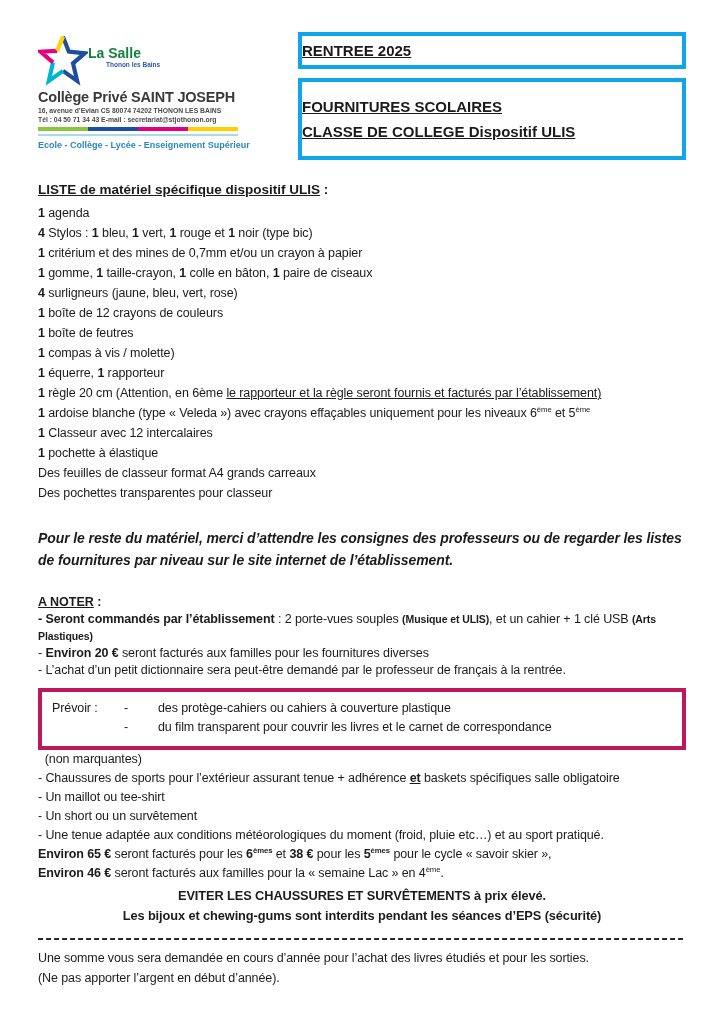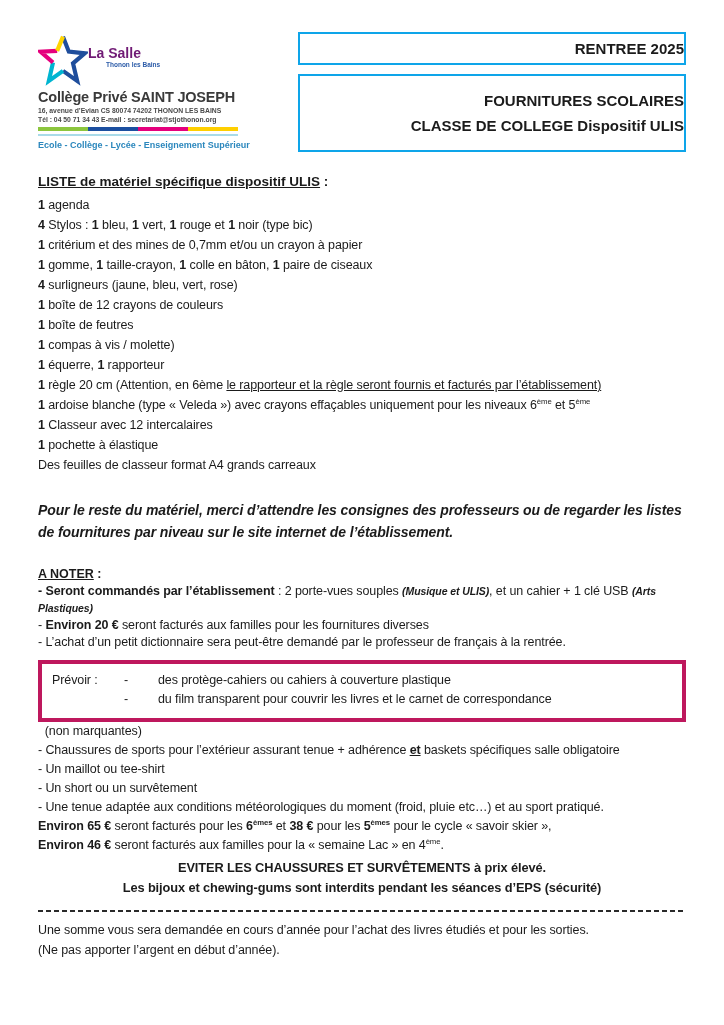--- a/index.html
+++ b/index.html
@@ -14,31 +14,31 @@
   .logo-row{display:flex;align-items:flex-start;}
   .brand-name{font-size:14px;font-weight:bold;line-height:15px;margin-top:14px;}
   .brand-sub{font-size:6.5px;font-weight:bold;margin-left:18px;}
   .school-name{font-size:14.5px;font-weight:bold;color:#3a3a3a;letter-spacing:-0.2px;margin-top:1px;white-space:nowrap;}
   .addr,.contact{font-size:6.8px;font-weight:bold;color:#4a4a4a;white-space:nowrap;margin-top:2px;}
   .color-bar{display:flex;height:4px;margin-top:4px;width:100%;}
   .color-bar span{flex:1;height:100%;}
   .thin-line{height:2px;background:#a9dbe9;margin-top:3px;width:100%;}
   .tagline{font-size:9px;font-weight:bold;margin-top:4px;white-space:nowrap;}
   .boxes{margin-left:auto;width:388px;display:flex;flex-direction:column;gap:9px;}
-  .hbox{border:2px solid #0ea5e9;text-align:right;font-weight:bold;}
+  .hbox{border:4px solid #0ea5e9;text-align:left;font-weight:bold;text-decoration:underline;}
   .hbox.one{font-size:15px;padding:6px 0;}
   .hbox.two{font-size:15px;line-height:25px;padding:12px 0;}
   
   main{margin-top:22px;}
   .sec-title{font-size:13.5px;font-weight:bold;margin:0 0 6px 0;}
   .sec-title .u,.h-u{text-decoration:underline;}
   .line{font-size:12.5px;line-height:20px;letter-spacing:-0.1px;white-space:pre-wrap;}
   .sb{font-weight:bold;}
   .su{text-decoration:underline;}
-  .si{font-style:italic;}
+  .si{}
   .ssup{vertical-align:super;font-size:0.62em;line-height:0;}
   .ssm{font-size:0.84em;}
   .notice{font-size:14px;font-weight:bold;font-style:italic;line-height:22px;margin:24px 0 0 0;letter-spacing:-0.1px;}
   .noter-h{font-size:12.5px;font-weight:bold;margin:24px 0 2px 0;}
   .noter-lines .line{line-height:17px;}
   .prevoir-box{border:4px solid #be185d;margin-top:9px;padding:7px 10px 9px 10px;}
   .prevoir-row{display:grid;grid-template-columns:72px 34px 1fr;font-size:12.5px;line-height:19px;letter-spacing:-0.1px;}
   .sport-h{font-size:13px;font-weight:bold;margin:24px 0 3px 0;}
   .sport-lines .line{line-height:19px;}
   .center-bold{text-align:center;font-weight:bold;font-size:12.8px;line-height:20px;margin-top:3px;letter-spacing:-0.1px;}
@@ -55,21 +55,21 @@
   <header class="top">
     <div class="logo">
       <div class="logo-row">
         <svg width="50" height="56" viewBox="0 0 60 64" aria-hidden="true">
           <path d="M30 4 L37 22 L56 24 L42 36 L47 57 L30 45" fill="none" stroke="#1f4e9c" stroke-width="5"></path>
           <path d="M30 45 L13 57 L18 35" fill="none" stroke="#00b5d1" stroke-width="5"></path>
           <path d="M18 35 L3 22 L23 21" fill="none" stroke="#e5007d" stroke-width="5"></path>
           <path d="M23 21 L30 4" fill="none" stroke="#ffd400" stroke-width="5"></path>
         </svg>
         <div>
-          <div class="brand-name" style="color: #701a75;">La Salle</div>
+          <div class="brand-name" style="color: #15803d;">La Salle</div>
           <div class="brand-sub" style="color: rgb(43, 91, 168);">Thonon les Bains</div>
         </div>
       </div>
       <div class="school-name">Collège Privé SAINT JOSEPH</div>
       <div class="addr">16, avenue d’Evian   CS 80074   74202 THONON LES BAINS</div>
       <div class="contact">Tél : 04 50 71 34 43        E-mail : secretariat@stjothonon.org</div>
       <div class="color-bar">
           <span style="background: rgb(140, 198, 62);"></span>
           <span style="background: rgb(28, 79, 160);"></span>
           <span style="background: rgb(229, 0, 125);"></span>
@@ -101,20 +101,21 @@
         <div class="line"><span class="sb">4</span><span> surligneurs (jaune, bleu, vert, rose)</span></div>
         <div class="line"><span class="sb">1</span><span> boîte de 12 crayons de couleurs</span></div>
         <div class="line"><span class="sb">1</span><span> boîte de feutres</span></div>
         <div class="line"><span class="sb">1</span><span> compas à vis / molette)</span></div>
         <div class="line"><span class="sb">1</span><span> équerre, </span><span class="sb">1</span><span> rapporteur</span></div>
         <div class="line"><span class="sb">1</span><span> règle 20 cm (Attention, en 6ème </span><span class="su">le rapporteur et la règle seront fournis et facturés par l’établissement)</span></div>
         <div class="line"><span class="sb">1</span><span> ardoise blanche (type « Veleda ») avec crayons effaçables uniquement pour les niveaux 6</span><span class="ssup">ème</span><span> et 5</span><span class="ssup">ème</span></div>
         <div class="line"><span class="sb">1</span><span> Classeur avec 12 intercalaires</span></div>
         <div class="line"><span class="sb">1</span><span> pochette à élastique</span></div>
         <div class="line"><span>Des feuilles de classeur format A4 grands carreaux</span></div>
+        <div class="line"><span>Des pochettes transparentes pour classeur</span></div>
       </div>
 
     <p class="notice">Pour le reste du matériel, merci d’attendre les consignes des professeurs ou de regarder les listes de fournitures par niveau sur le site internet de l’établissement.</p>
 
     <h3 class="noter-h"><span class="h-u">A NOTER</span><span> :</span></h3>
 
     <div class="noter-lines">
         <div class="line"><span class="sb">- Seront commandés par l’établissement</span><span> : 2 porte-vues souples </span><span class="sb si ssm">(Musique et ULIS)</span><span>, et un cahier + 1 clé USB </span><span class="sb si ssm">(Arts Plastiques)</span></div>
         <div class="line"><span>- </span><span class="sb">Environ 20 €</span><span> seront facturés aux familles pour les fournitures diverses</span></div>
         <div class="line"><span>- L’achat d’un petit dictionnaire sera peut-être demandé par le professeur de français à la rentrée.</span></div>

